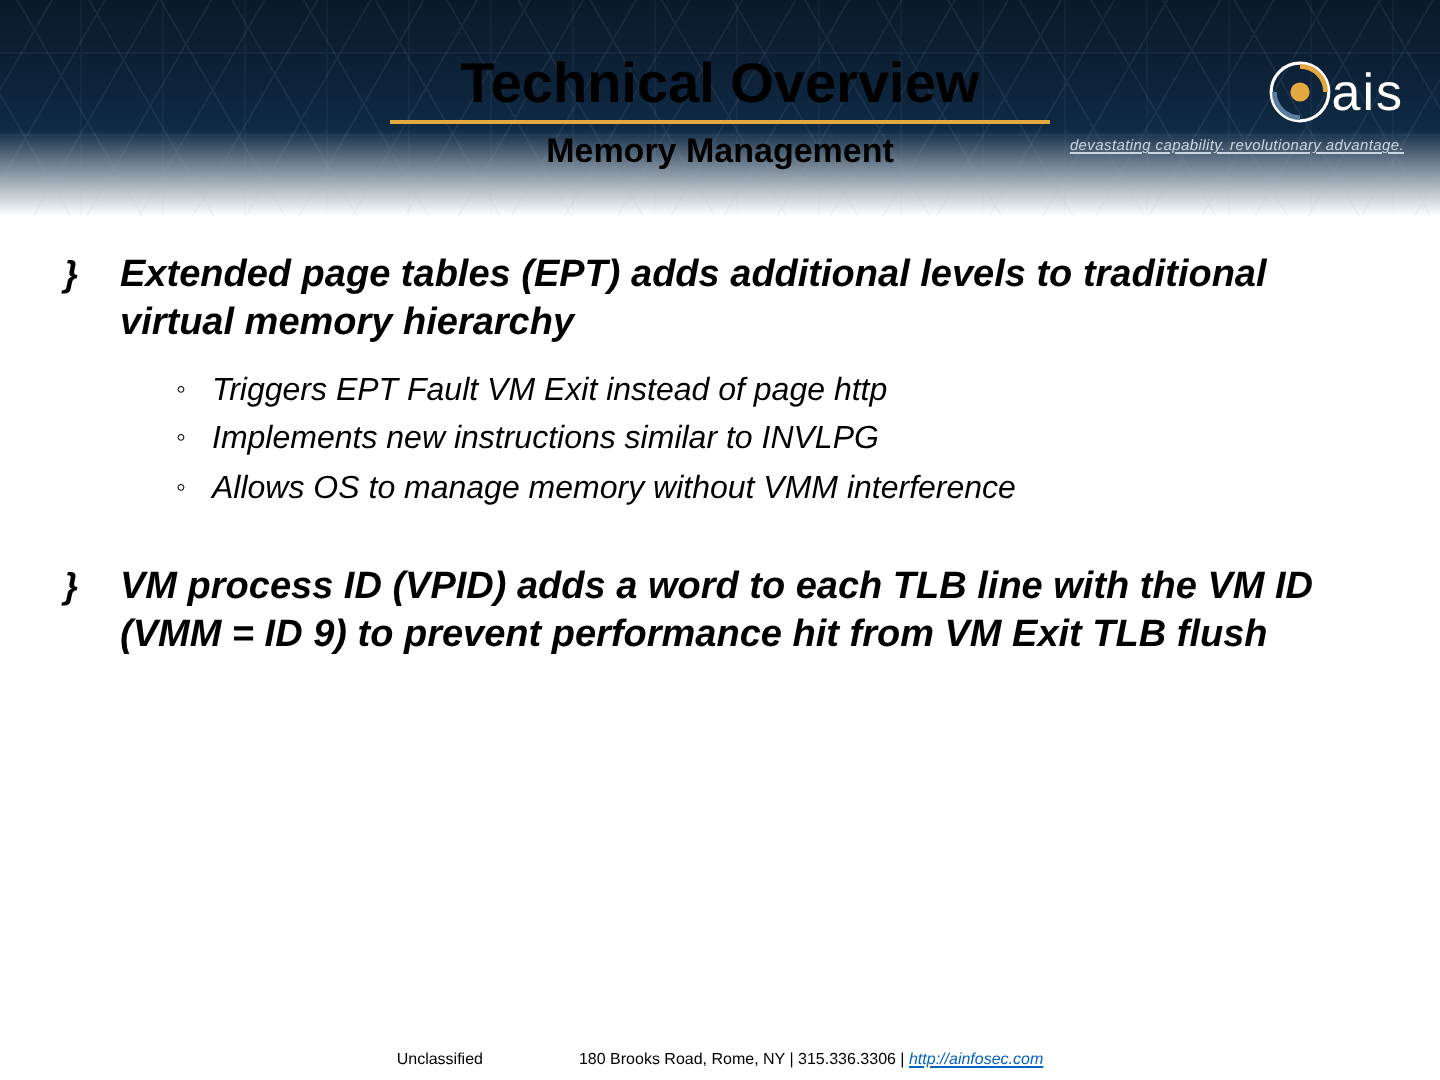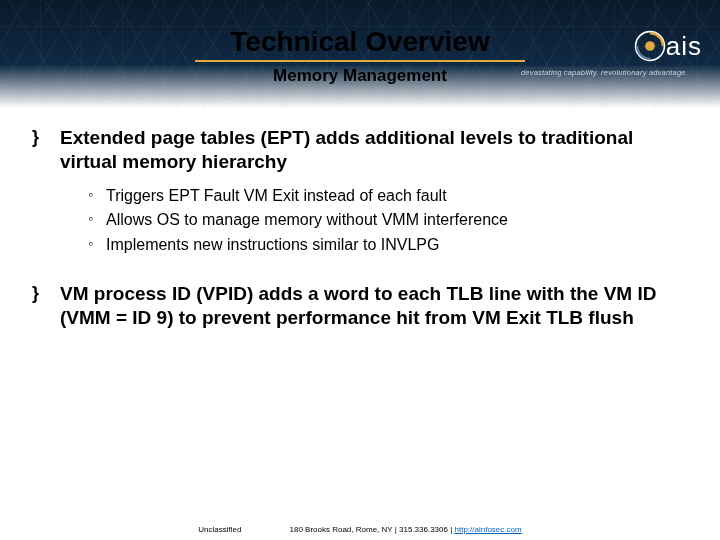--- a/index.html
+++ b/index.html
@@ -45,27 +45,28 @@
     font-size: 17px; font-weight: 700; color: #000; margin-top: 4px;
   }
 
   .logo {
     position: absolute; right: 18px; top: 30px;
     display: flex; align-items: center; gap: 0; z-index: 3;
   }
   .logo-swirl { width: 32px; height: 32px; }
   .logo-text { font-size: 26px; font-weight: 400; color: #fff; letter-spacing: 1px; }
   .tagline {
-    position: absolute; right: 32px; top: 68px;
+    position: absolute; right: 18px; top: 68px;
     font-size: 7.5px; font-style: italic; color: #c9d6e2; z-index: 3;
     letter-spacing: 0.2px;
+    text-decoration: underline;
   }
 
   
-  .body { padding: 18px 41px 0 56px; }
+  .body { padding: 18px 41px 0 56px; font-style: italic; }
 
   .bullet {
     position: relative;
     font-size: 19px; font-weight: 700; line-height: 1.25;
     margin-bottom: 10px;
     padding-left: 4px;
   }
   .bullet::before {
     content: "}";
     position: absolute; left: -24px; top: 0;
@@ -83,21 +84,21 @@
     position: absolute; left: -6px; top: 0;
     font-size: 14px; color: #000;
   }
 
   
   .footer {
     position: absolute; left: 0; right: 0; bottom: 6px;
     display: flex; justify-content: center; gap: 48px;
     font-size: 8px; color: #000;
   }
-  .footer a { color: #0563c1; text-decoration: underline; }
+  .footer a { color: #0563c1; text-decoration: underline; font-style: italic; }
 </style>
 </head>
 <body>
 
 <div class="slide">
 
   <div class="header">
 
     <div class="title-block">
       <div class="title">Technical Overview</div>
@@ -114,23 +115,23 @@
       </svg>
       <span class="logo-text">ais</span>
     </div>
     <div class="tagline">devastating capability. revolutionary advantage.</div>
   </div>
 
   <div class="body">
 
     <div class="bullet">Extended page tables (EPT) adds additional levels to traditional virtual memory hierarchy</div>
     <div class="sublist">
-      <div class="subitem">Triggers EPT Fault VM Exit instead of each fault</div>
+      <div class="subitem">Triggers EPT Fault VM Exit instead of page http</div>
+      <div class="subitem">Implements new instructions similar to INVLPG</div>
       <div class="subitem">Allows OS to manage memory without VMM interference</div>
-      <div class="subitem">Implements new instructions similar to INVLPG</div>
     </div>
 
     <div class="bullet">VM process ID (VPID) adds a word to each TLB line with the VM ID (VMM = ID 9) to prevent performance hit from VM Exit TLB flush</div>
 
   </div>
 
   <div class="footer">
     <span>Unclassified</span>
     <span>
       <span>180 Brooks Road, Rome, NY  |  315.336.3306  |  </span><a href="#">http://ainfosec.com</a>

